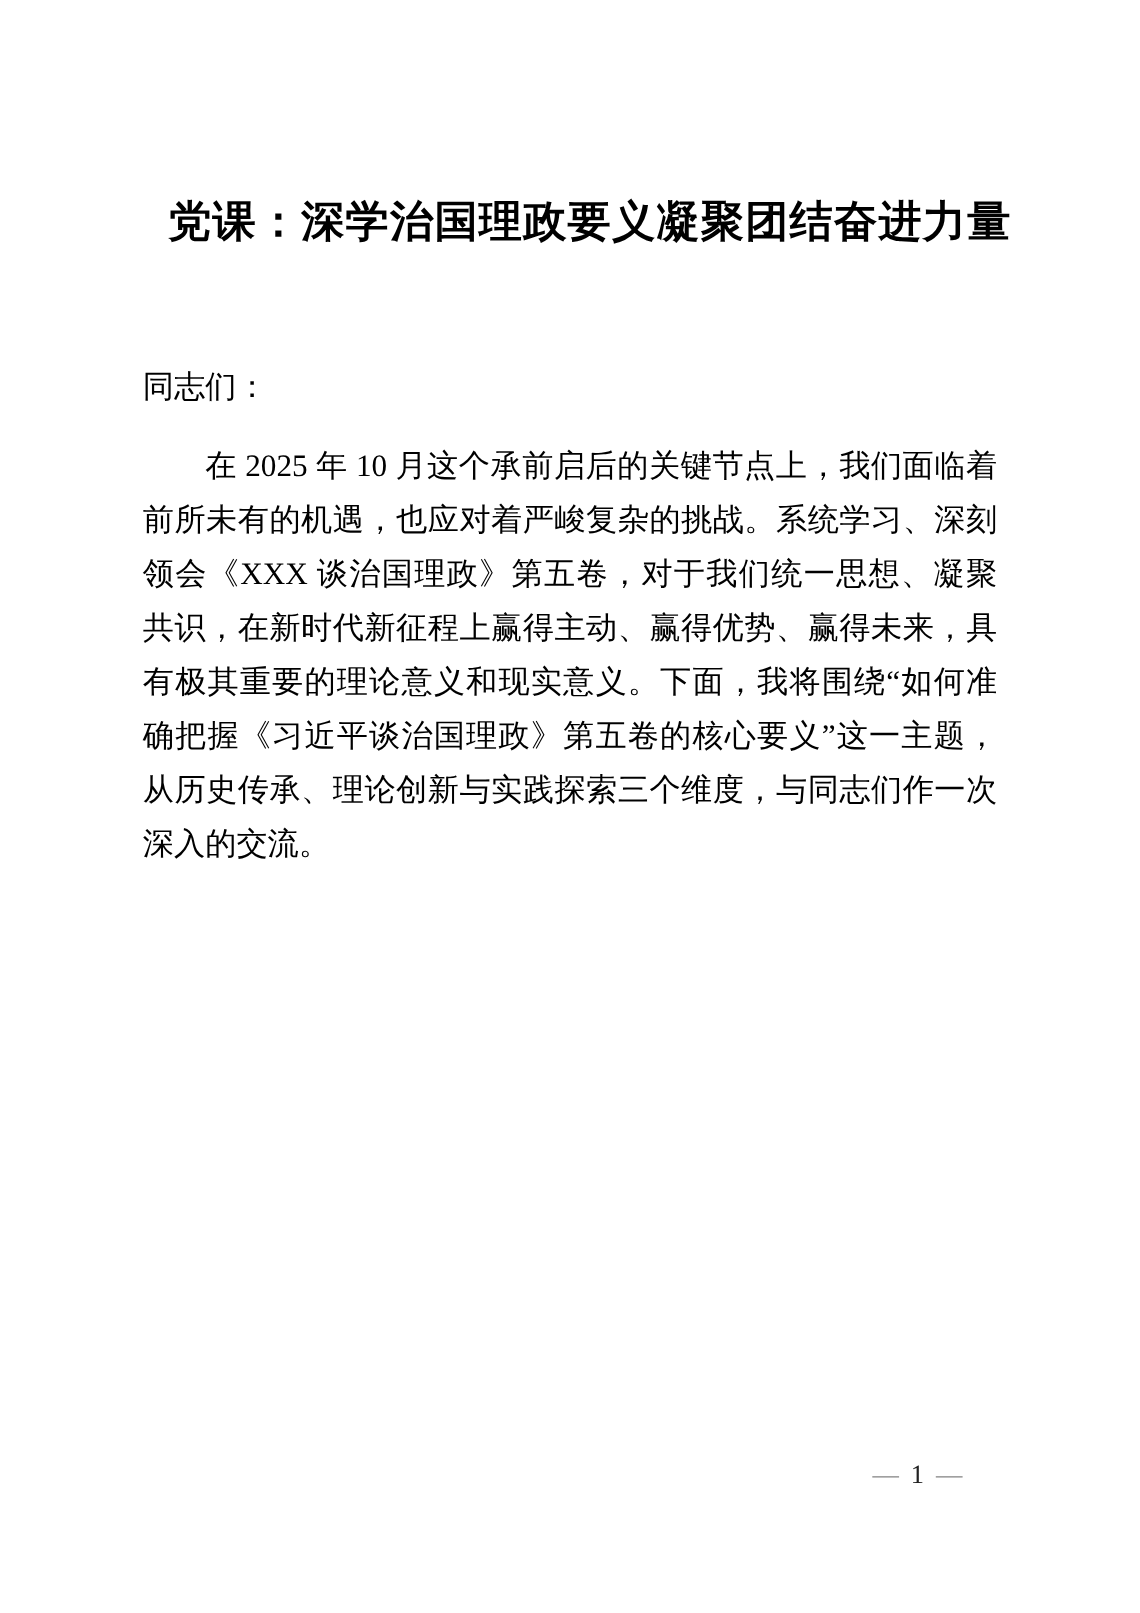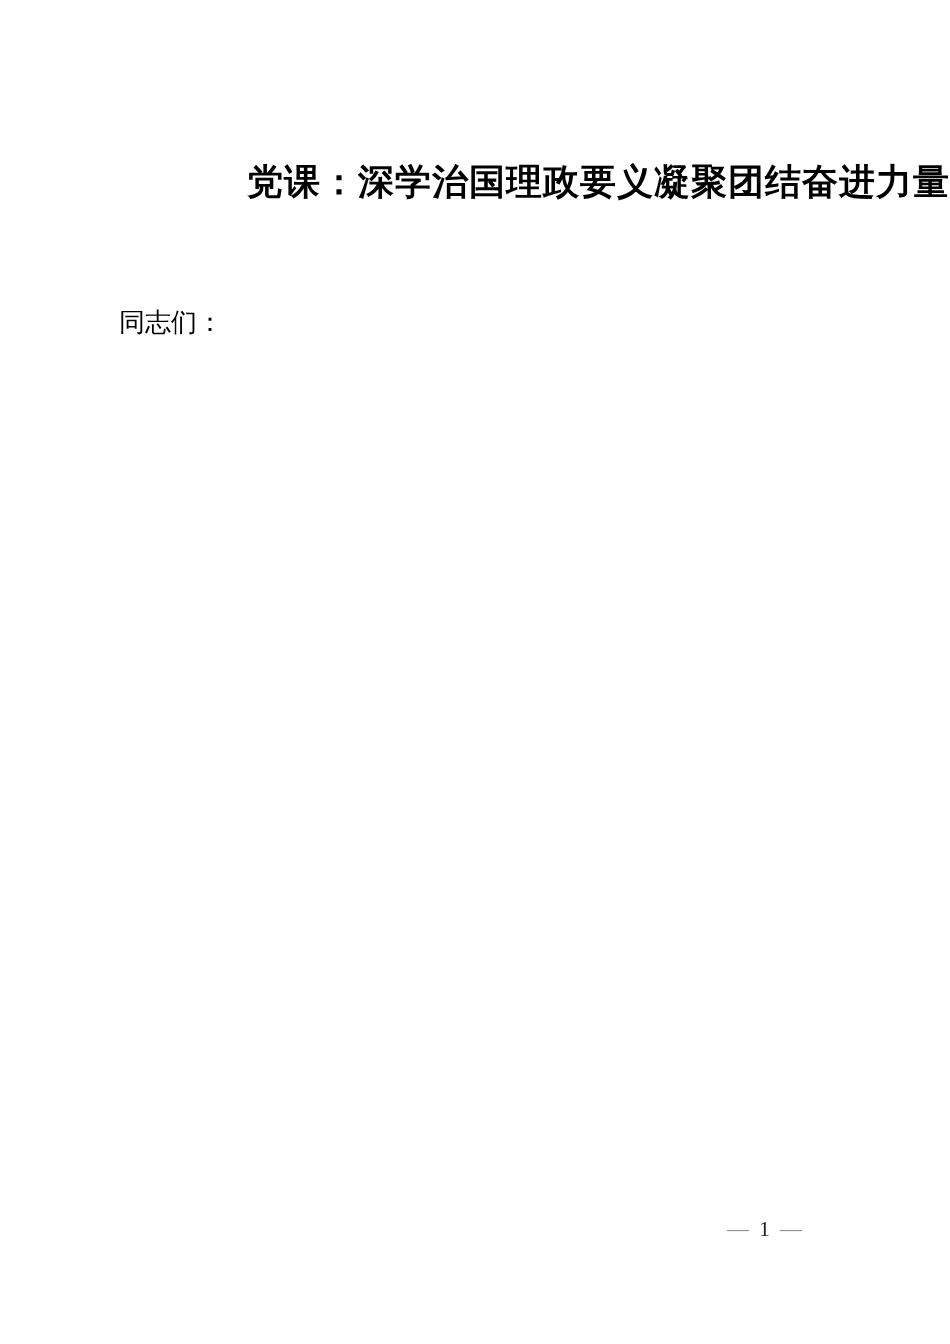--- a/index.html
+++ b/index.html
@@ -13,22 +13,22 @@
     color: #000000;
   }
   .page {
     position: relative;
     width: 950px;
     height: 1344px;
     background: #ffffff;
     padding-top: 160px;
   }
   .doc-title {
-    text-align: right;
-    font-family: Liberation Mono, monospace;
+    text-align: center;
+    font-family: Liberation Sans, sans-serif;
     font-weight: 700;
     font-size: 36px;
     line-height: 50px;
     letter-spacing: 1px;
     color: #000000;
     padding-left: 33px;
   }
   .content {
     margin: 0 auto;
     width: 712px;
@@ -68,19 +68,20 @@
 <body>
 
 <div class="page">
 
   <h1 class="doc-title">党课：深学治国理政要义凝聚团结奋进力量</h1>
 
   <div class="content">
     <p class="salutation">同志们：</p>
 
 
+    <p class="body-para">在 2025 年 10 月这个承前启后的关键节点上，我们面临着前所未有的机遇，也应对着严峻复杂的挑战。系统学习、深刻领会《XXX 谈治国理政》第五卷，对于我们统一思想、凝聚共识，在新时代新征程上赢得主动、赢得优势、赢得未来，具有极其重要的理论意义和现实意义。下面，我将围绕“如何准确把握《习近平谈治国理政》第五卷的核心要义”这一主题，从历史传承、理论创新与实践探索三个维度，与同志们作一次深入的交流。</p>
   </div>
 
   <div class="footer">
     <span class="dash">—</span><span class="num">1</span><span class="dash">—</span>
   </div>
 
 </div>
 
 </body></html>

